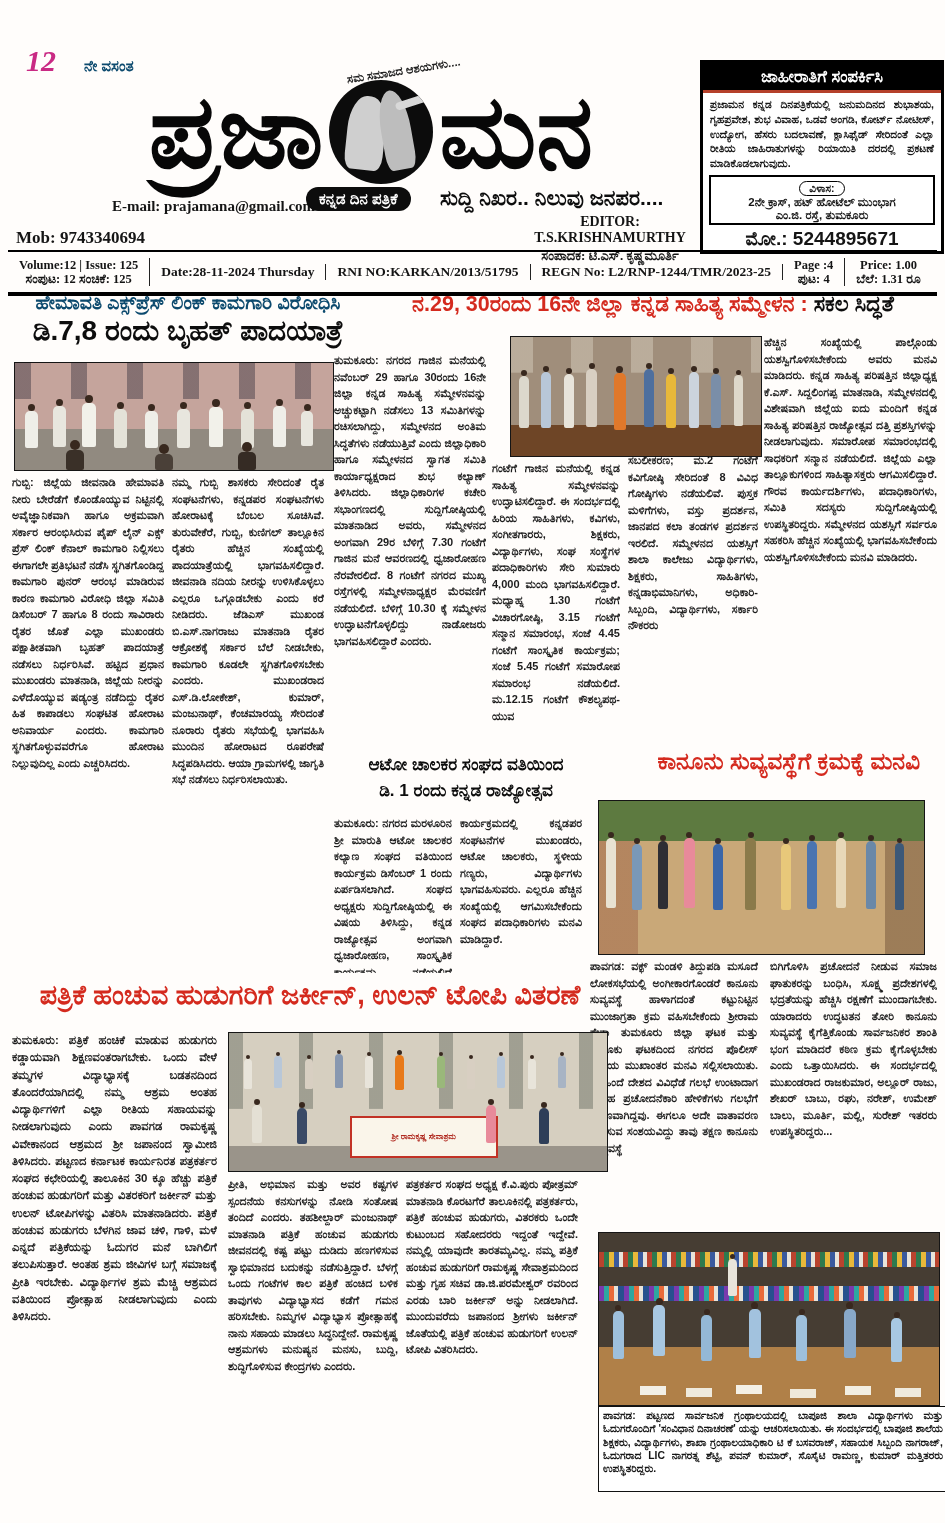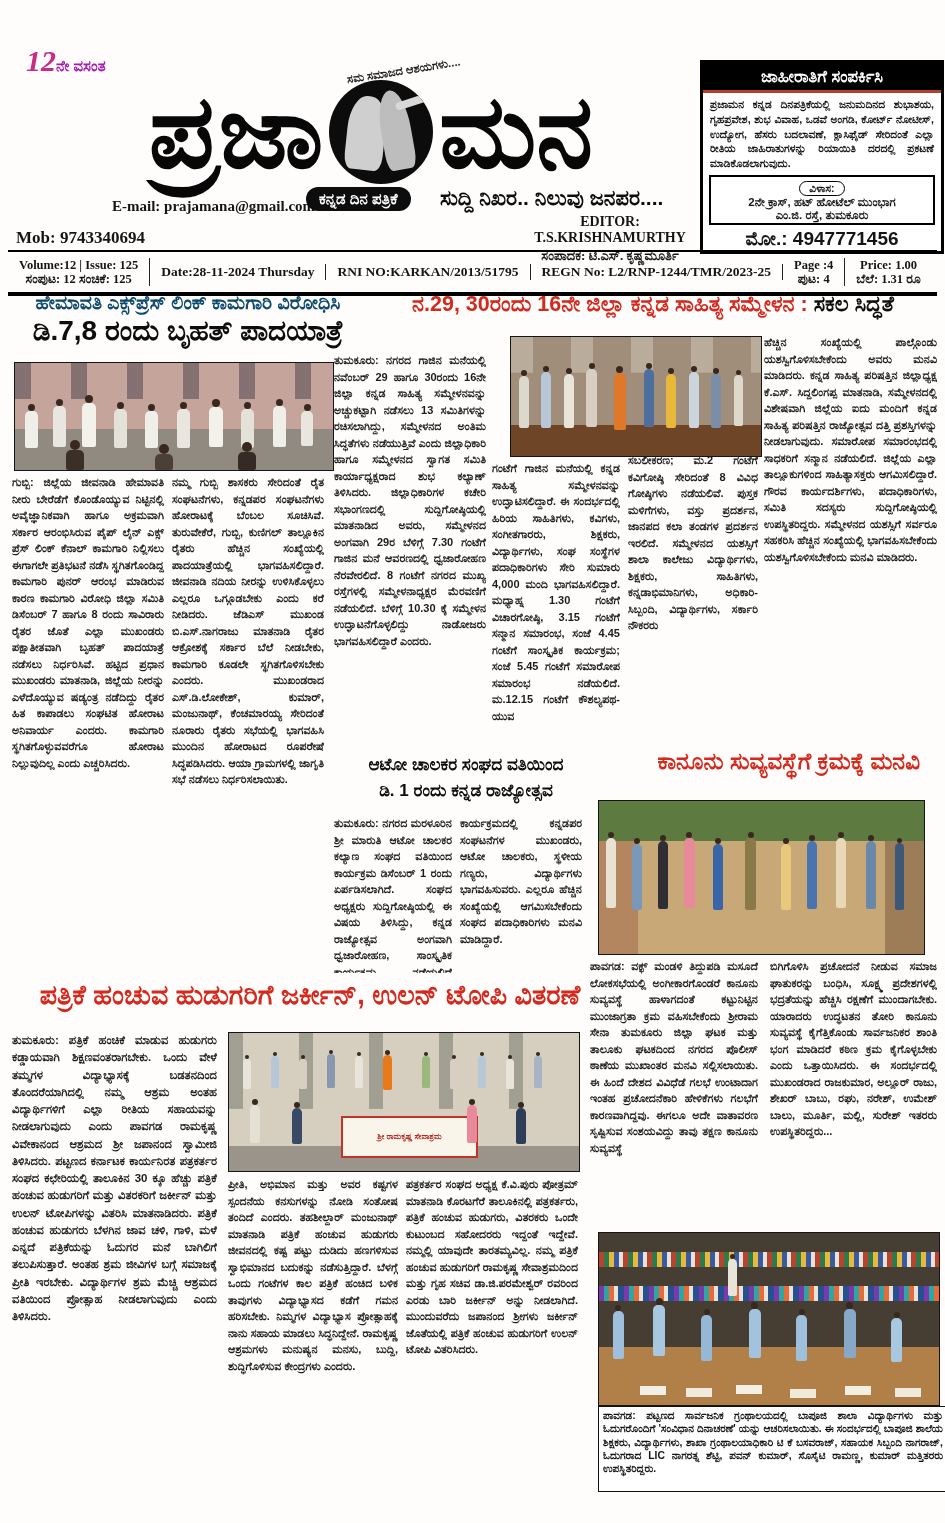--- a/index.html
+++ b/index.html
@@ -2,21 +2,21 @@
 <html><head>
 <meta charset="utf-8">
 <style>
   html,body{margin:0;padding:0;background:#e8e8e8;}
   .page{position:relative;width:945px;height:1523px;background:#fffdfb;margin:0 auto;overflow:hidden;
         font-family:"Liberation Sans",sans-serif;color:#151515;}
   .abs{position:absolute;}
   
   .vasanta{left:26px;top:44px;font-weight:bold;}
   .vasanta .num{font-size:30px;font-style:italic;color:#c92a84;font-family:"Liberation Serif",serif;}
-  .vasanta .txt{font-size:15px;color:#a21caf;}
+  .vasanta .txt{font-size:15px;color:#0c4a6e;margin-left:28px;}
   .mast-title{left:40px;top:56px;width:662px;height:152px;display:flex;align-items:center;justify-content:center;
               gap:6px;font-size:102px;font-weight:900;line-height:1;color:#070707;white-space:nowrap;}
   .logo-circle{width:104px;height:104px;border-radius:50%;background:#0c0c0c;position:relative;flex:0 0 auto;overflow:hidden;}
   .logo-circle .statue{position:absolute;left:18px;top:16px;width:38px;height:74px;background:#cfcfcf;border-radius:45% 45% 20% 20%;transform:rotate(6deg);}
   .logo-circle .statue2{position:absolute;left:52px;top:10px;width:30px;height:80px;background:#bdbdbd;border-radius:50% 50% 20% 20%;transform:rotate(-10deg);}
   .logo-circle .arm{position:absolute;left:66px;top:18px;width:34px;height:8px;background:#d8d8d8;border-radius:4px;transform:rotate(-18deg);}
   .logo-arc{left:346px;top:60px;width:170px;font-size:11.5px;font-weight:bold;transform:rotate(-9deg);color:#222;}
   .email{left:112px;top:198px;font-family:"Liberation Serif",serif;font-weight:bold;font-size:15px;}
   .badge{left:306px;top:187px;background:#0d0d0d;color:#fff;font-weight:bold;font-size:15px;
          padding:3px 13px;border-radius:15px;}
@@ -64,21 +64,21 @@
      linear-gradient(rgba(0,0,0,0) 74%, #6e4526 74%),
      repeating-linear-gradient(90deg, rgba(235,230,215,.35) 0 22px, rgba(0,0,0,0) 22px 60px);
      background-size:100% 100%,100% 30%;}
   #photo-memo{background-color:#c9a878;background-image:
      linear-gradient(#5d7a40 0 26%, rgba(0,0,0,0) 26%),
      linear-gradient(90deg, rgba(140,70,50,.35) 0 12%, rgba(0,0,0,0) 12% 88%, rgba(90,60,40,.4) 88%);
      background-size:100% 100%,100% 100%;}
   #photo-group{background-color:#d6cfc0;background-image:
      linear-gradient(rgba(0,0,0,0) 82%, #9a948a 82%),
      repeating-linear-gradient(90deg, rgba(60,70,60,.35) 0 14px, rgba(0,0,0,0) 14px 70px);
-     background-size:100% 100%,100% 55%;}
+     background-size:100% 100%,100% 55%;padding-left:28px;}
   #photo-library{background-color:#463d33;background-image:
      linear-gradient(rgba(0,0,0,0) 66%, #b08048 66%),
      repeating-linear-gradient(90deg,#b8432e 0 5px,#2e7a4e 5px 10px,#e8b83a 10px 15px,#3a5a9e 15px 20px,#e8e4da 20px 24px),
      repeating-linear-gradient(90deg,#7a3aae 0 5px,#2ea7a0 5px 10px,#e86a3a 10px 15px,#e8e4da 15px 19px,#27518e 19px 25px);
      background-size:100% 100%,100% 9%,100% 9%;background-position:0 0,0 12%,0 34%;}
   .papers{position:absolute;left:12%;bottom:6%;width:26px;height:9px;background:#f2efe6;
           box-shadow:46px 2px #efeadd,96px -1px #f4f0e6,150px 3px #efe9da,205px 0 #f2eee2,255px 2px #efeadd;}
 </style>
 </head>
 <body>
@@ -110,21 +110,21 @@
   </div>
 
   <div class="abs adbox">
     <div class="hd">ಜಾಹೀರಾತಿಗೆ ಸಂಪರ್ಕಿಸಿ</div>
     <div class="bd">ಪ್ರಜಾಮನ ಕನ್ನಡ ದಿನಪತ್ರಿಕೆಯಲ್ಲಿ ಜನುಮದಿನದ ಶುಭಾಶಯ, ಗೃಹಪ್ರವೇಶ, ಶುಭ ವಿವಾಹ, ಒಡವೆ ಅಂಗಡಿ, ಕೋರ್ಟ್ ನೋಟೀಸ್, ಉದ್ಯೋಗ, ಹೆಸರು ಬದಲಾವಣೆ, ಕ್ಲಾಸಿಫೈಡ್ ಸೇರಿದಂತೆ ಎಲ್ಲಾ ರೀತಿಯ ಜಾಹಿರಾತುಗಳನ್ನು ರಿಯಾಯಿತಿ ದರದಲ್ಲಿ ಪ್ರಕಟಣೆ ಮಾಡಿಕೊಡಲಾಗುವುದು.</div>
     <div class="addr">
       <span class="lbl">ವಿಳಾಸ:</span>
       <div class="l1">2ನೇ ಕ್ರಾಸ್, ಹಟ್ ಹೋಟೆಲ್ ಮುಂಭಾಗ</div>
       <div class="l1">ಎಂ.ಜಿ. ರಸ್ತೆ, ತುಮಕೂರು</div>
     </div>
-    <div class="phone">ಮೋ.: 4947771456</div>
+    <div class="phone">ಮೋ.: 5244895671</div>
   </div>
 
   <div class="abs infobar">
     <div class="info-item dual">
       <span>Volume:12 | Issue: 125</span>
       <span>ಸಂಪುಟ: 12  ಸಂಚಿಕೆ: 125</span>
     </div>
     <div class="info-item">Date:28-11-2024 Thursday</div>
     <div class="info-item">RNI NO:KARKAN/2013/51795</div>
     <div class="info-item">REGN No: L2/RNP-1244/TMR/2023-25</div>

